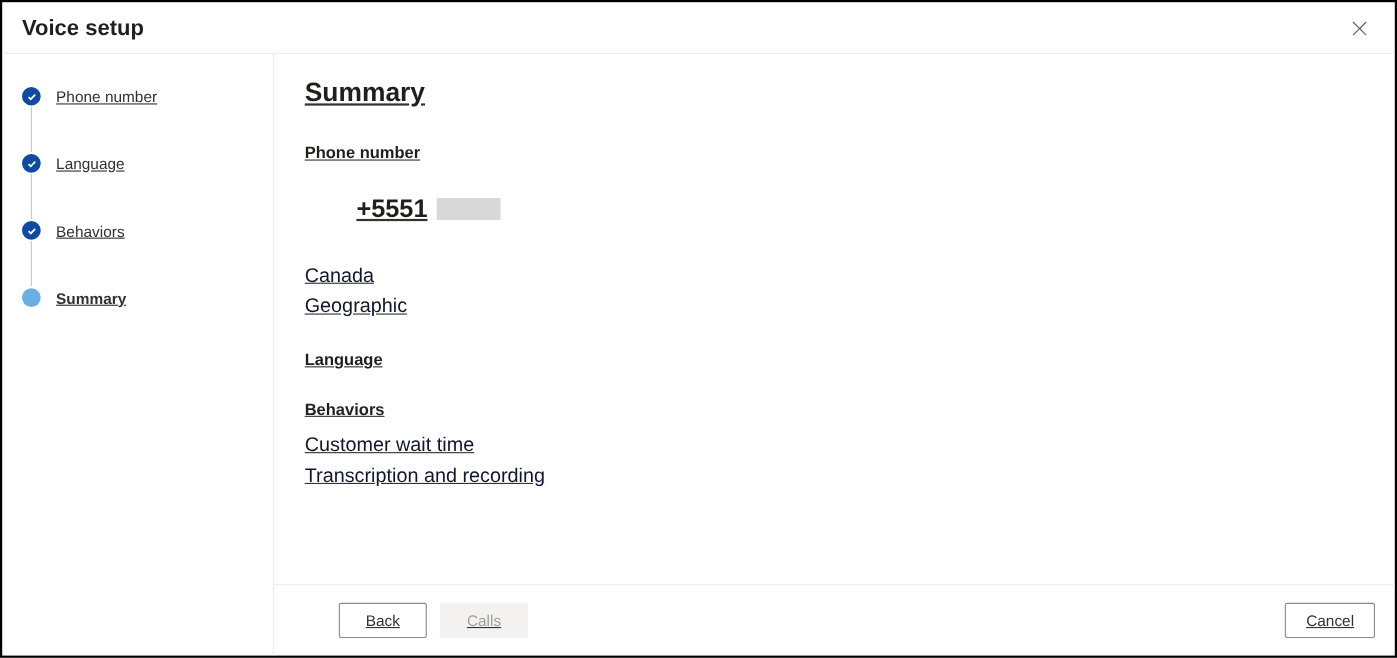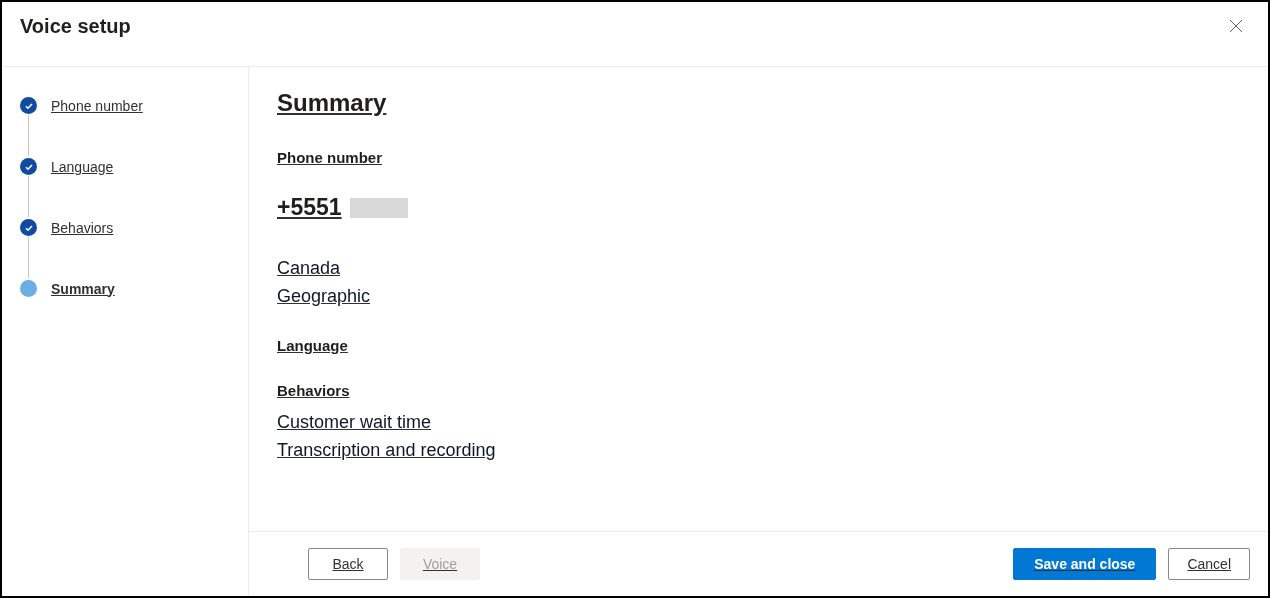--- a/index.html
+++ b/index.html
@@ -13,21 +13,21 @@
     height: 598px;
     border: 2px solid #000;
     display: flex;
     flex-direction: column;
     position: relative;
   }
   .dialog-header {
     display: flex;
     align-items: center;
     justify-content: space-between;
-    padding: 12px 20px 28px 18px;
+    padding: 12px 20px 10px 18px;
     border-bottom: 1px solid #edebe9;
   }
   .dialog-title {
     font-size: 20px;
     font-weight: 600;
     color: #201f1e;
   }
   .close-btn {
     background: none;
     border: none;
@@ -112,20 +112,21 @@
     display: flex;
     align-items: center;
     gap: 8px;
     margin-top: 28px;
     margin-bottom: 34px;
   }
   .phone-number {
     font-size: 23px;
     font-weight: 600;
     color: #201f1e;
+    margin-left: 47px;
   }
   .redacted {
     width: 58px;
     height: 20px;
     background: #d8d8d8;
     display: inline-block;
   }
   .detail-line {
     font-size: 18px;
     color: #0f172a;
@@ -247,23 +248,22 @@
           <div class="section-heading">Behaviors</div>
           <div class="detail-line">Customer wait time</div>
           <div class="detail-line">Transcription and recording</div>
         </div>
 
       </div>
 
       <div class="footer">
         <div class="footer-left">
           <button class="btn btn-default">Back</button>
-          <button class="btn btn-disabled" disabled="">Voice</button>
+          <button class="btn btn-disabled" disabled="">Calls</button>
         </div>
         <div class="footer-right">
-          <button class="btn btn-primary">Save and close</button>
           <button class="btn btn-default">Cancel</button>
         </div>
       </div>
     </div>
 
   </div>
 </div>
 
 </body></html>

